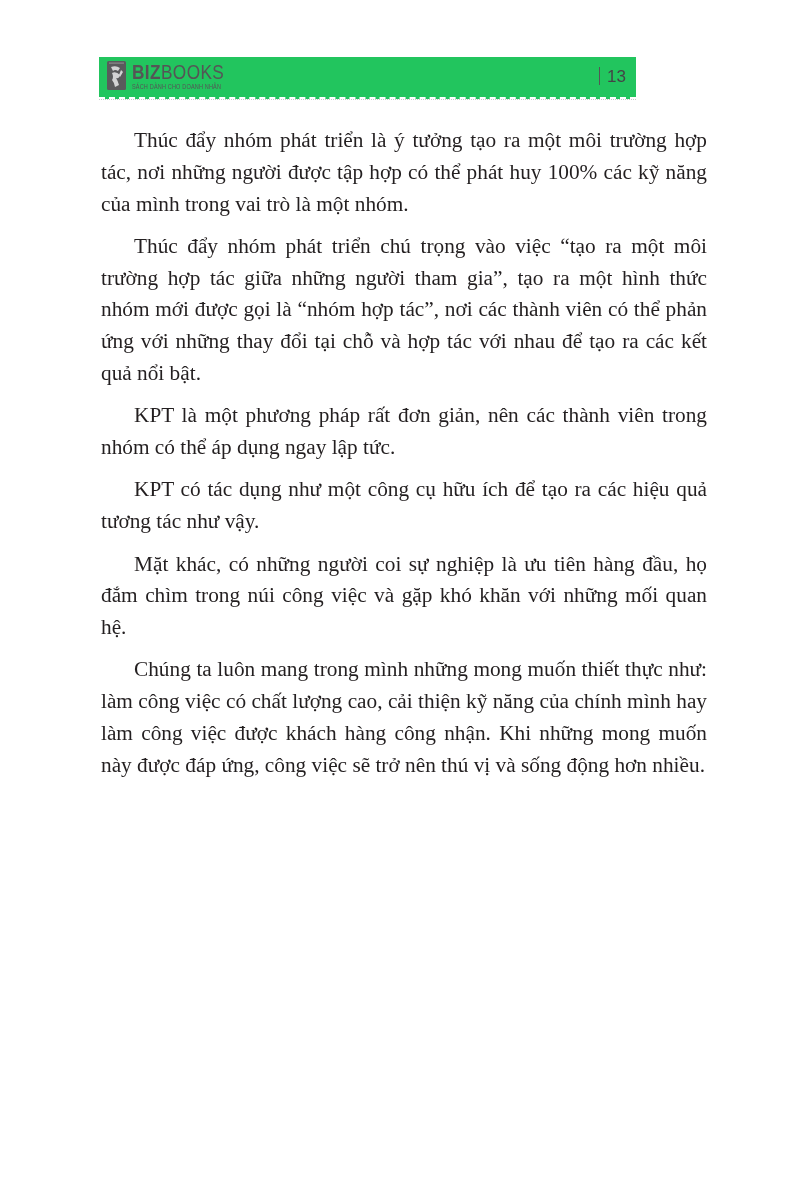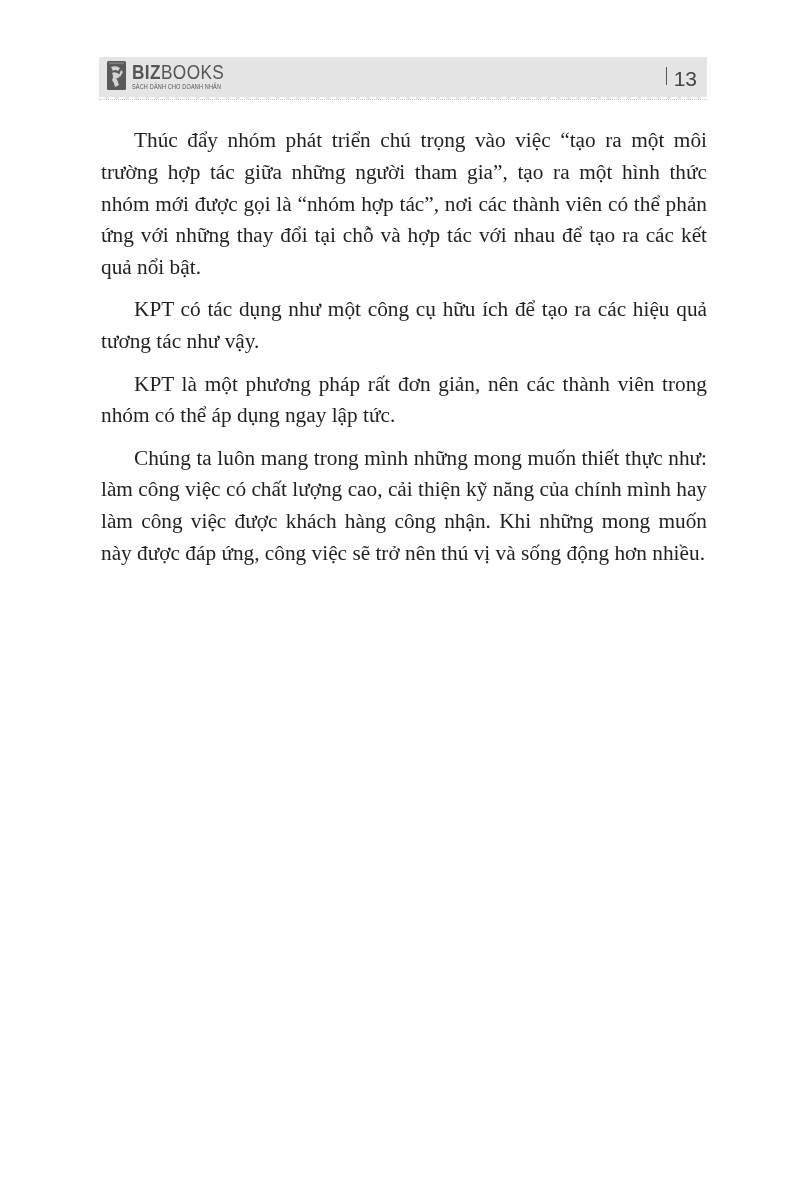--- a/index.html
+++ b/index.html
@@ -12,23 +12,23 @@
       height: 1184px;
       position: relative;
       overflow: hidden;
       font-family: "Liberation Serif", "DejaVu Serif", serif;
       color: #231f20;
     }
     .header-bar {
       position: absolute;
       left: 99px;
       top: 57px;
-      width: 608px;
+      width: 537px;
       height: 42px;
-      background: #e5e5e5;
+      background: #22c55e;
       border-bottom: 2px dashed #ffffff;
       box-sizing: border-box;
     }
     .header-bar::after {
       content: "";
       position: absolute;
       left: 0; right: 0; bottom: -3px;
       height: 1px;
       border-bottom: 1px dotted #c8c8c8;
     }
@@ -72,21 +72,21 @@
       margin-top: 2px;
       transform: scaleX(0.85);
       transform-origin: left center;
       white-space: nowrap;
     }
     .page-number {
       position: absolute;
       right: 10px;
       top: 10px;
       font-family: "Liberation Sans", "DejaVu Sans", sans-serif;
-      font-size: 21px;
+      font-size: 17px;
       color: #444446;
       display: flex;
       align-items: flex-start;
     }
     .page-number .sep {
       display: inline-block;
       width: 1px;
       height: 18px;
       background: #555;
       margin-right: 7px;
@@ -123,17 +123,19 @@
       <div class="logo-tagline">SÁCH DÀNH CHO DOANH NHÂN</div>
     </div>
   </div>
   <div class="page-number">
     <span class="sep"></span>
     <span>13</span>
   </div>
 </div>
 
 <div class="body-text">
+  <p>Thúc đẩy nhóm phát triển là ý tưởng tạo ra một môi trường hợp tác, nơi những người được tập hợp có thể phát huy 100% các kỹ năng của mình trong vai trò là một nhóm.</p>
   <p>Thúc đẩy nhóm phát triển chú trọng vào việc “tạo ra một môi trường hợp tác giữa những người tham gia”, tạo ra một hình thức nhóm mới được gọi là “nhóm hợp tác”, nơi các thành viên có thể phản ứng với những thay đổi tại chỗ và hợp tác với nhau để tạo ra các kết quả nổi bật.</p>
+  <p>KPT là một phương pháp rất đơn giản, nên các thành viên trong nhóm có thể áp dụng ngay lập tức.</p>
   <p>KPT có tác dụng như một công cụ hữu ích để tạo ra các hiệu quả tương tác như vậy.</p>
-  <p>KPT là một phương pháp rất đơn giản, nên các thành viên trong nhóm có thể áp dụng ngay lập tức.</p>
+  <p>Mặt khác, có những người coi sự nghiệp là ưu tiên hàng đầu, họ đắm chìm trong núi công việc và gặp khó khăn với những mối quan hệ.</p>
   <p>Chúng ta luôn mang trong mình những mong muốn thiết thực như: làm công việc có chất lượng cao, cải thiện kỹ năng của chính mình hay làm công việc được khách hàng công nhận. Khi những mong muốn này được đáp ứng, công việc sẽ trở nên thú vị và sống động hơn nhiều.</p>
 </div>
 
 </body></html>

